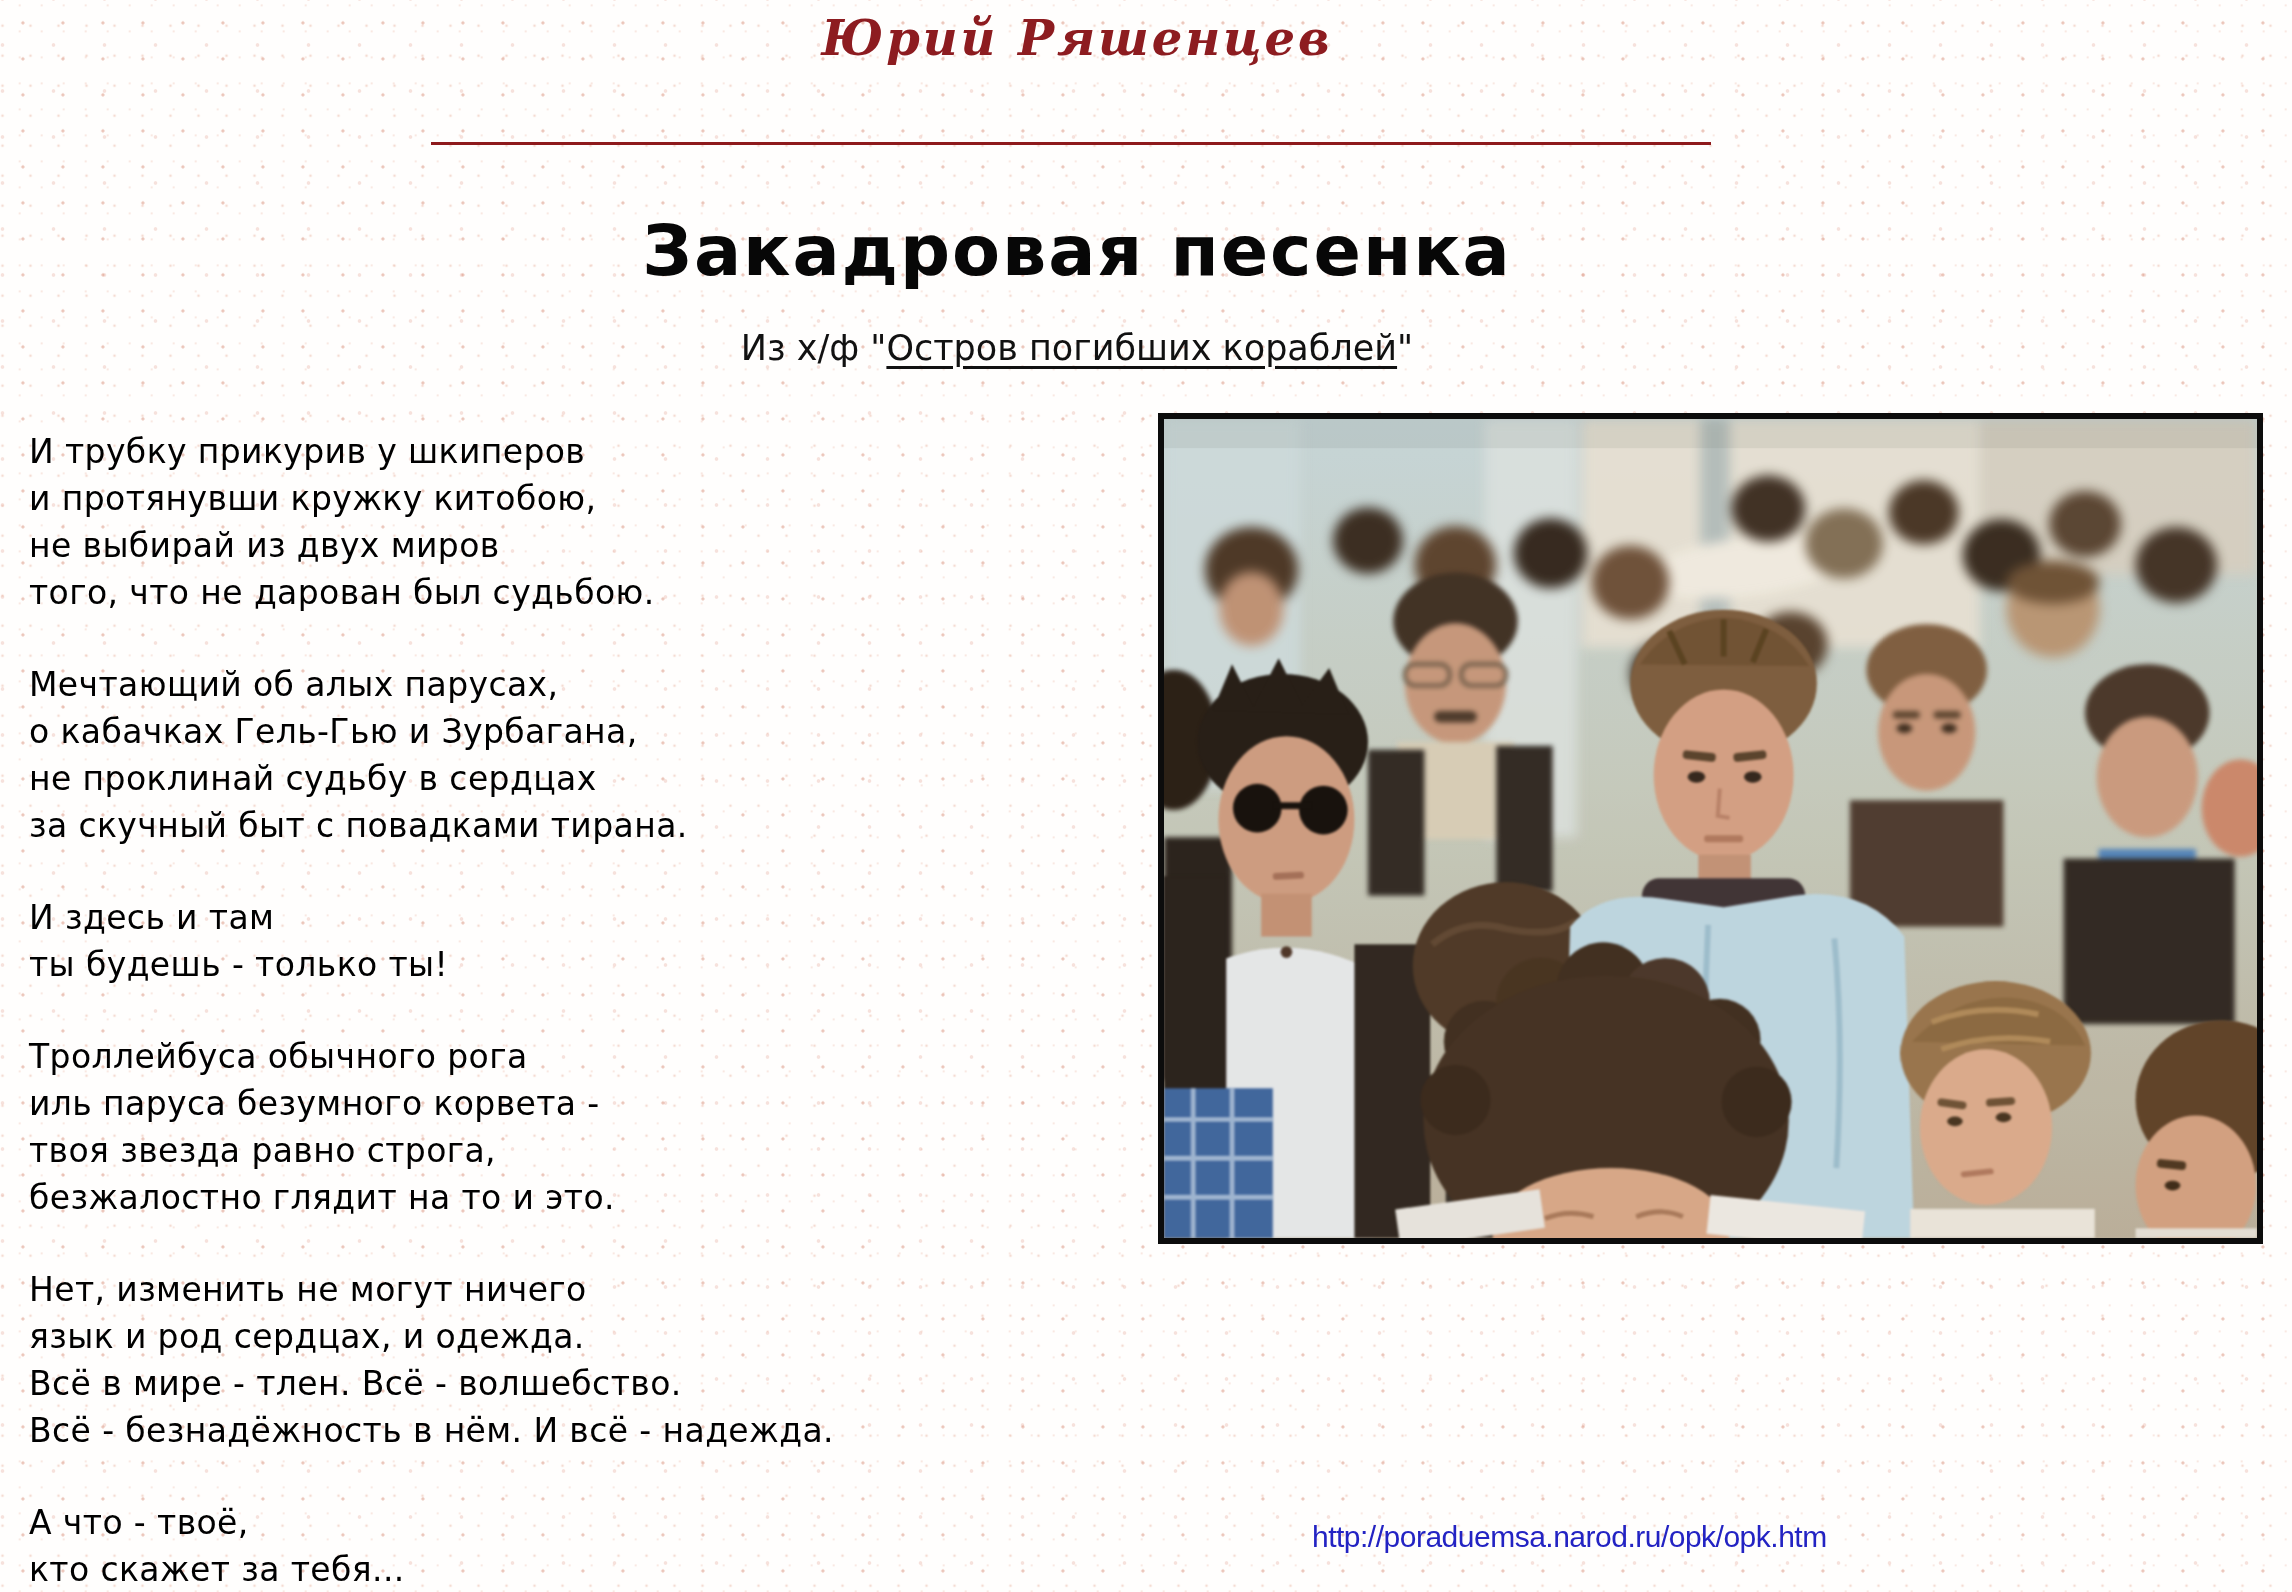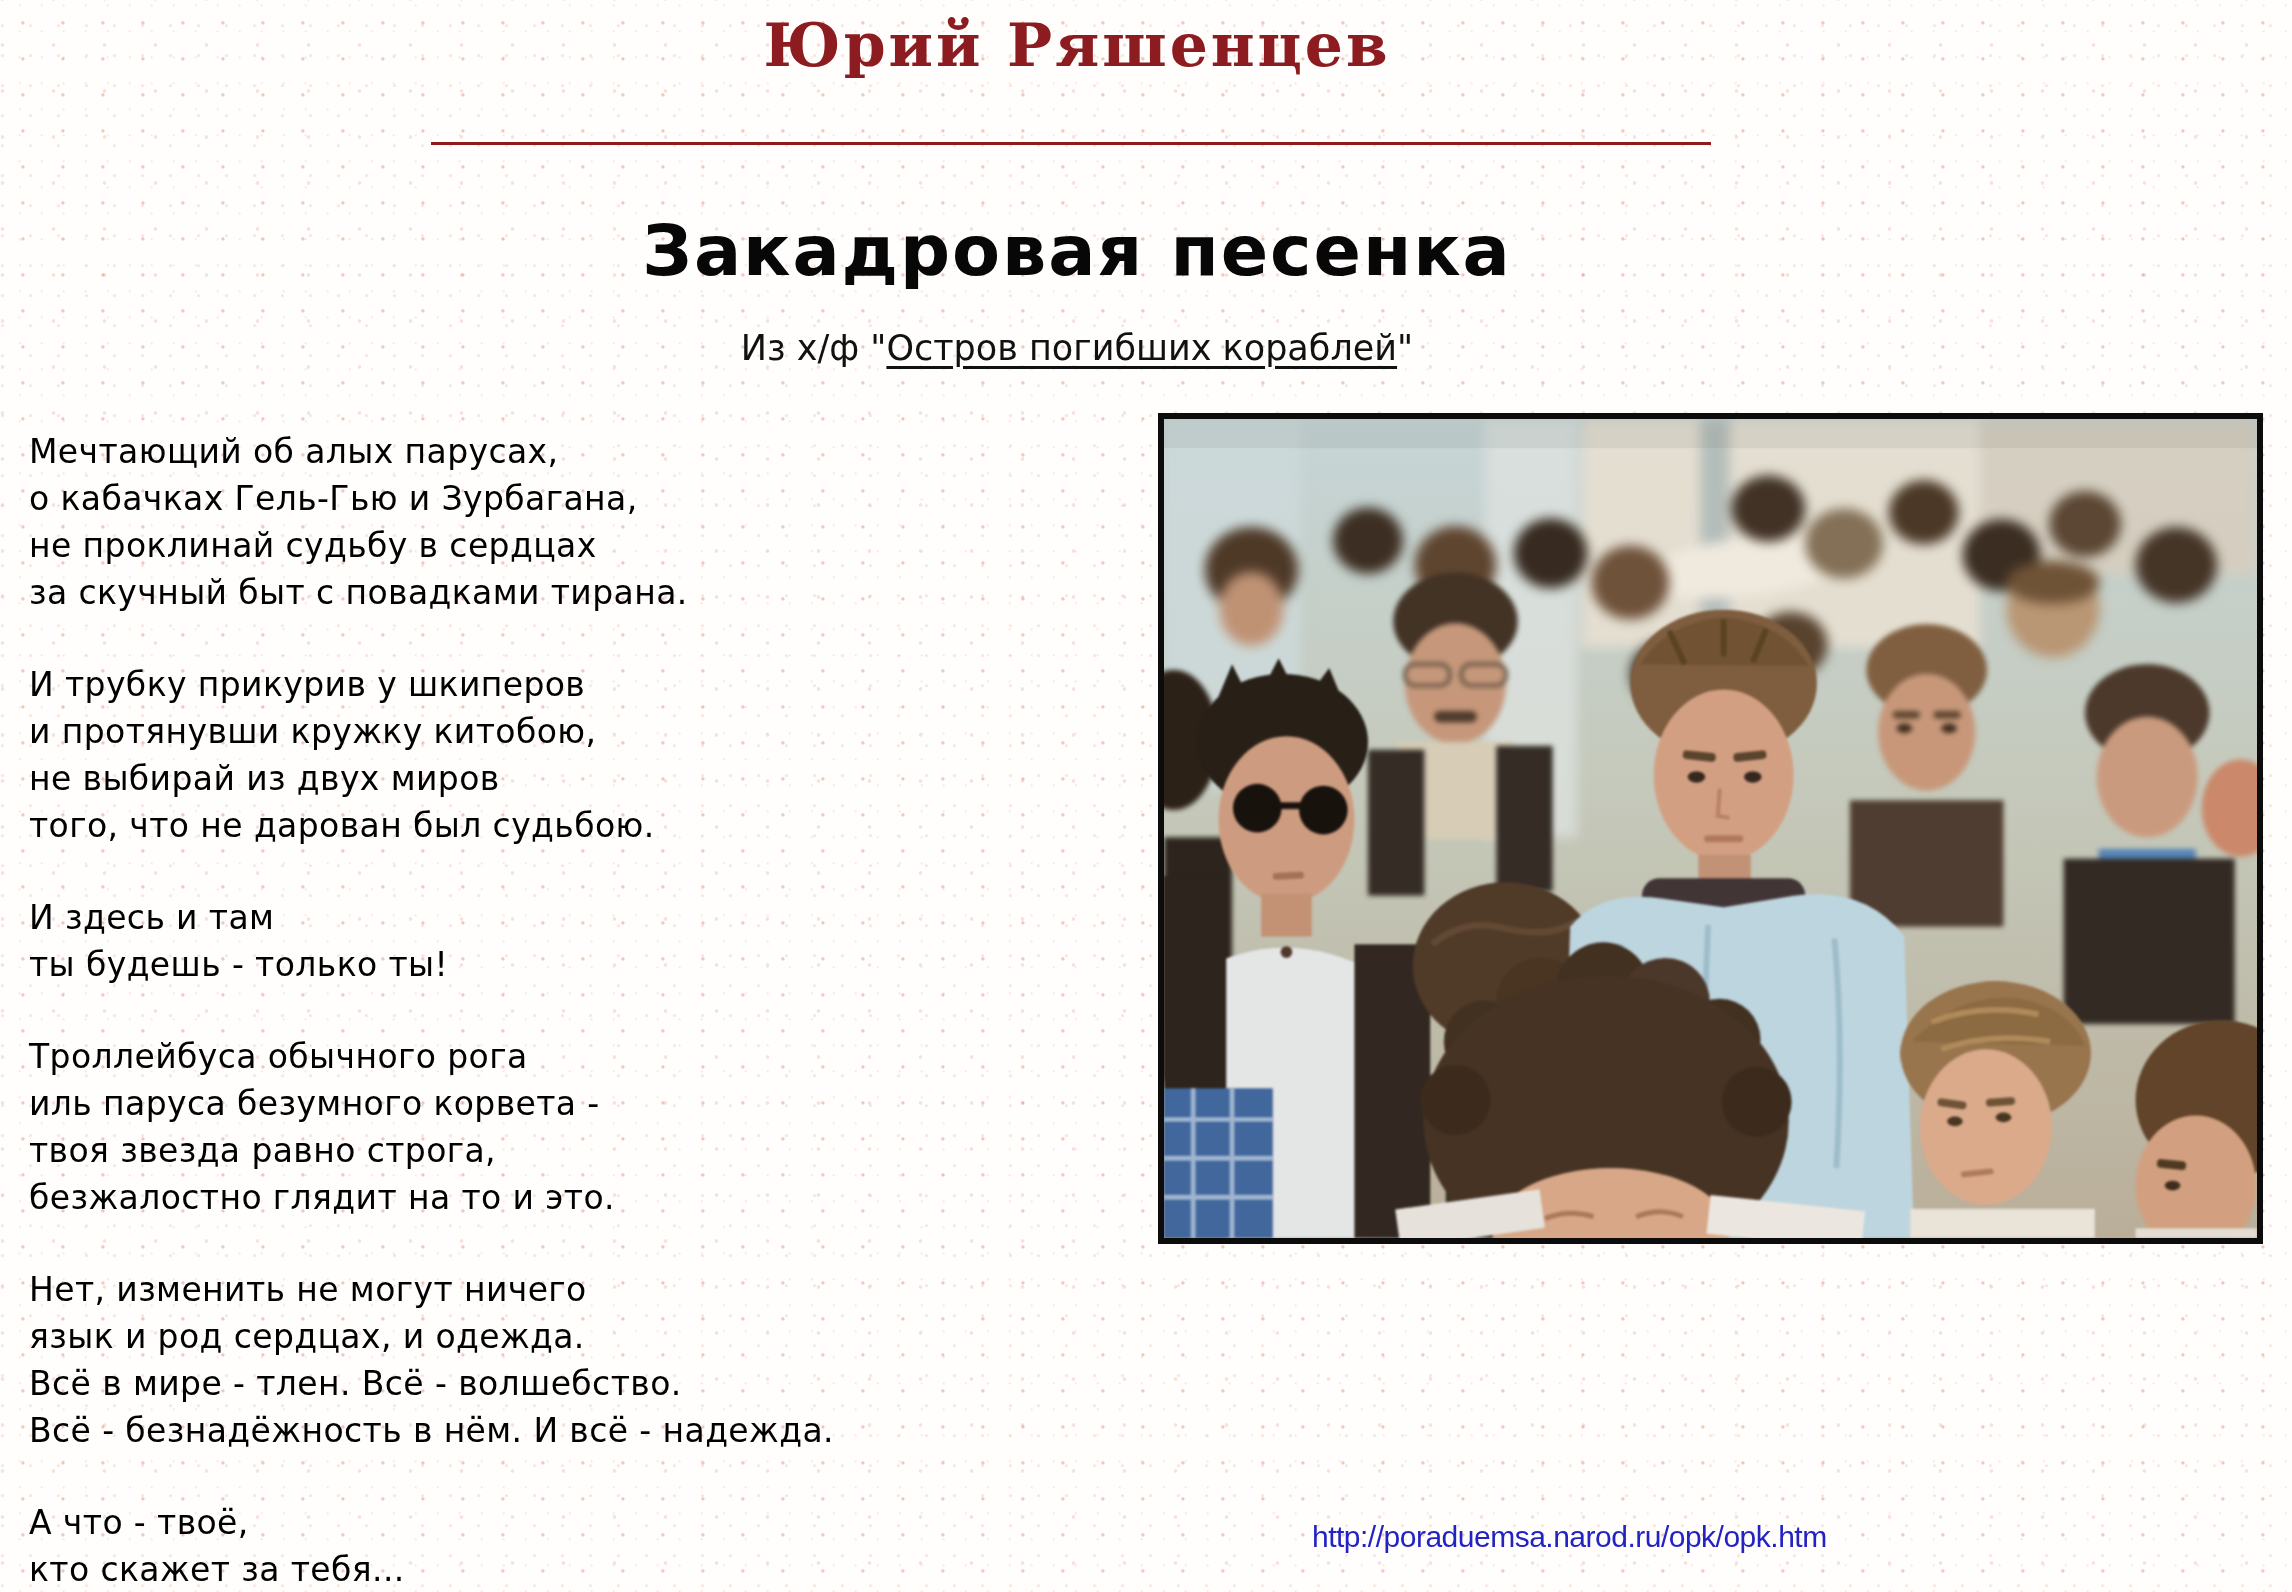--- a/index.html
+++ b/index.html
@@ -13,22 +13,22 @@
       radial-gradient(circle, rgba(240,200,186,0.40) 1px, rgba(0,0,0,0) 1.6px);
     background-size: 40px 36px, 28px 30px, 51px 46px, 22px 26px;
     background-position: 2.9px 4.9px, 16.5px 10.7px, 28px 22px, 8.7px 18.4px;
     font-family:"DejaVu Sans", sans-serif;
     color:#000;
   }
   .center-band{position:absolute;left:0;width:2154px;text-align:center;}
   .author{
     top:9.7px;
     font-family:"DejaVu Serif", serif;
-    font-weight:bold;
-    font-size:60px;letter-spacing:2.9px;
+    font-style:italic;font-weight:bold;
+    font-size:48px;letter-spacing:2.9px;
     color:#8d1c20;
   }
   .rule{
     position:absolute;left:431px;top:142px;width:1280px;height:2.9px;
     background:#8e1a1c;
   }
   .song-title{
     top:210px;
     font-weight:bold;font-size:70px;letter-spacing:1.9px;color:#070707;
   }
@@ -65,30 +65,30 @@
 <div class="center-band author">Юрий Ряшенцев</div>
 
 <div class="rule"></div>
 
 <div class="center-band song-title">Закадровая песенка</div>
 
 <div class="center-band subtitle"><span>Из х/ф "</span><a href="#">Остров погибших кораблей</a><span>"</span></div>
 
 <div class="poem">
   <div class="stanza">
+    <div class="pline">И трубку прикурив у шкиперов</div>
+    <div class="pline">и протянувши кружку китобою,</div>
+    <div class="pline">не выбирай из двух миров</div>
+    <div class="pline">того, что не дарован был судьбою.</div>
+  </div>
+  <div class="stanza">
     <div class="pline">Мечтающий об алых парусах,</div>
     <div class="pline">о кабачках Гель-Гью и Зурбагана,</div>
     <div class="pline">не проклинай судьбу в сердцах</div>
     <div class="pline">за скучный быт с повадками тирана.</div>
-  </div>
-  <div class="stanza">
-    <div class="pline">И трубку прикурив у шкиперов</div>
-    <div class="pline">и протянувши кружку китобою,</div>
-    <div class="pline">не выбирай из двух миров</div>
-    <div class="pline">того, что не дарован был судьбою.</div>
   </div>
   <div class="stanza">
     <div class="pline">И здесь и там</div>
     <div class="pline">ты будешь - только ты!</div>
   </div>
   <div class="stanza">
     <div class="pline">Троллейбуса обычного рога</div>
     <div class="pline">иль паруса безумного корвета -</div>
     <div class="pline">твоя звезда равно строга,</div>
     <div class="pline">безжалостно глядит на то и это.</div>

